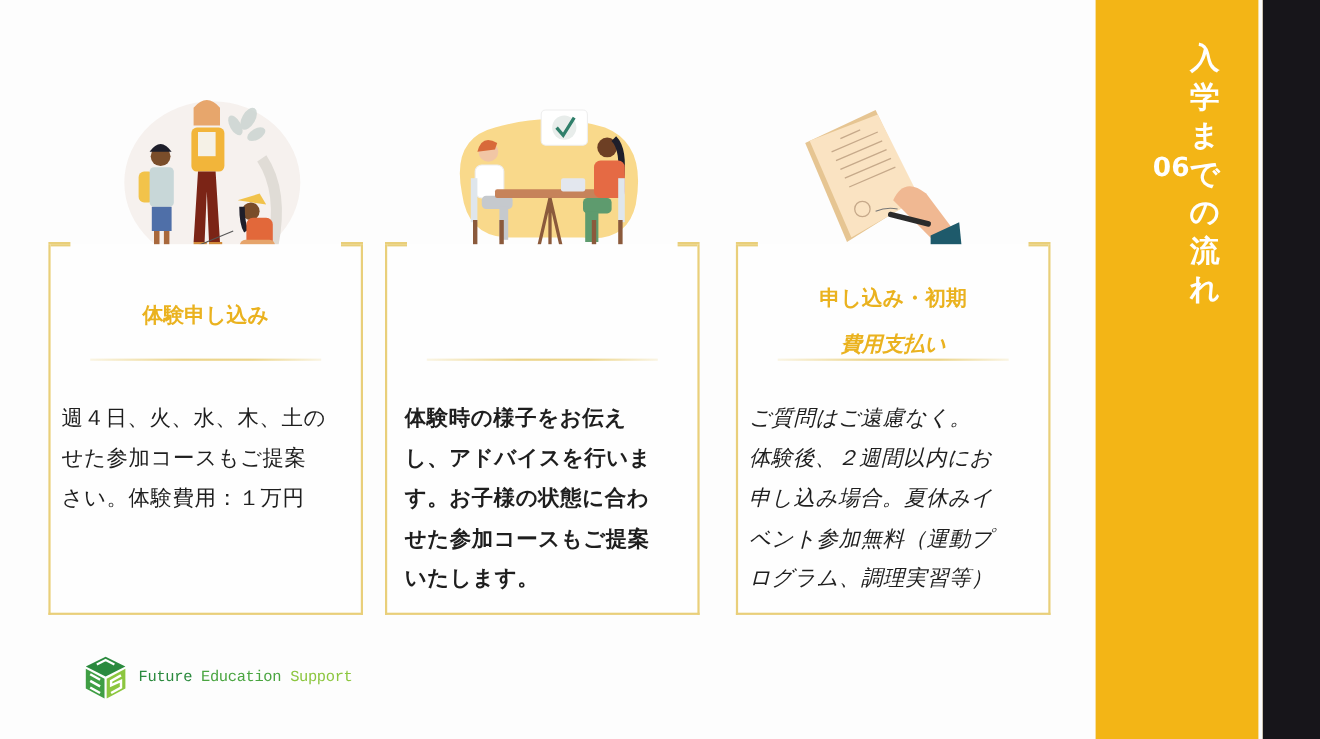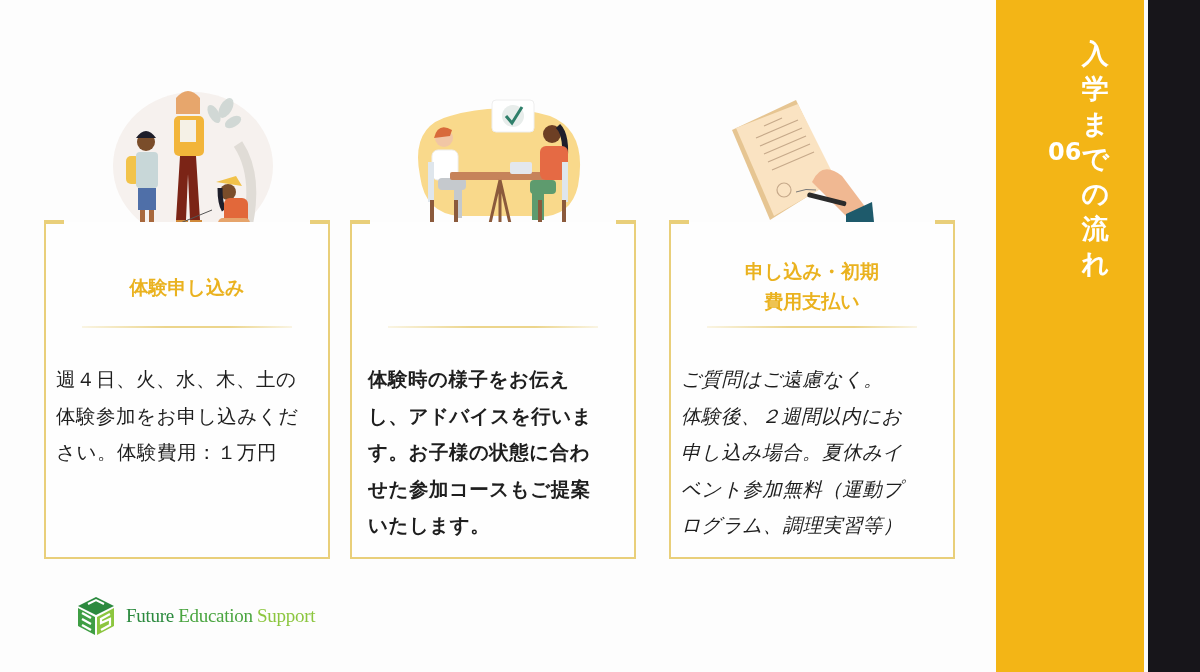--- a/index.html
+++ b/index.html
@@ -45,21 +45,21 @@
     position: absolute; left: 36px; right: 36px; height: 2px;
     background: linear-gradient(to right, rgba(233,207,122,0.2), #ecd58c 40%, #ecd58c 70%, rgba(233,207,122,0.2));
   }
   .card-body {
     position: absolute; left: 10px; right: 6px; top: 140px;
     font-size: 19.5px; line-height: 36.5px; color: #1e1e1e;
     white-space: pre-line; letter-spacing: 0.5px;
   }
   .illust { position: absolute; }
   .logo { position: absolute; left: 76px; top: 595px; display: flex; align-items: center; }
-  .logo-text { font-size: 19px; margin-left: 10px; font-family: Liberation Serif, serif; letter-spacing: -0.3px; }
+  .logo-text { font-size: 14px; margin-left: 10px; font-family: Liberation Mono, monospace; letter-spacing: -0.3px; }
   .logo-w1 { color: #2b8a3e; }
   .logo-w2 { color: #4aa540; }
   .logo-w3 { color: #8cc63f; }
 </style>
 </head>
 <body>
 
 <div class="slide">
 
   <svg class="illust" style="left:108px;top:84px" width="170" height="160" viewBox="0 0 170 160">
@@ -143,40 +143,40 @@
     <rect x="82" y="96" width="40" height="5" rx="2" fill="#2b2b2b" transform="rotate(14 82 96)"></rect>
     <polygon points="120,118 146,106 150,146 120,146" fill="#1e5a6b"></polygon>
   </svg>
 
   <div class="card" style="left:44px;">
     <div class="card-edge-left"></div>
     <div class="card-edge-right"></div>
     <div class="card-title" style="top:52px;">体験申し込み</div>
     <div class="card-divider" style="top:104px;"></div>
     <div class="card-body">週４日、火、水、木、土の
-体験参加をお申し込みくだ
+せた参加コースもご提案
 さい。体験費用：１万円</div>
   </div>
 
   <div class="card" style="left:350px;">
     <div class="card-edge-left"></div>
     <div class="card-edge-right"></div>
     <div class="card-divider" style="top:104px;"></div>
     <div class="card-body" style="left:16px;font-weight:bold;">体験時の様子をお伝え
 し、アドバイスを行いま
 す。お子様の状態に合わ
 せた参加コースもご提案
 いたします。</div>
   </div>
 
   <div class="card" style="left:656px;margin-left:13px;">
     <div class="card-edge-left"></div>
     <div class="card-edge-right"></div>
     <div class="card-title" style="top:36px;">申し込み・初期</div>
-    <div class="card-title" style="top:66px;">費用支払い</div>
+    <div class="card-title" style="top:78px;font-style:italic;">費用支払い</div>
     <div class="card-divider" style="top:104px;"></div>
     <div class="card-body" style="left:10px;font-style:italic;">ご質問はご遠慮なく。
 体験後、２週間以内にお
 申し込み場合。夏休みイ
 ベント参加無料（運動プ
 ログラム、調理実習等）</div>
   </div>
 
   <div class="logo">
     <svg width="40" height="42" viewBox="0 0 40 42">

